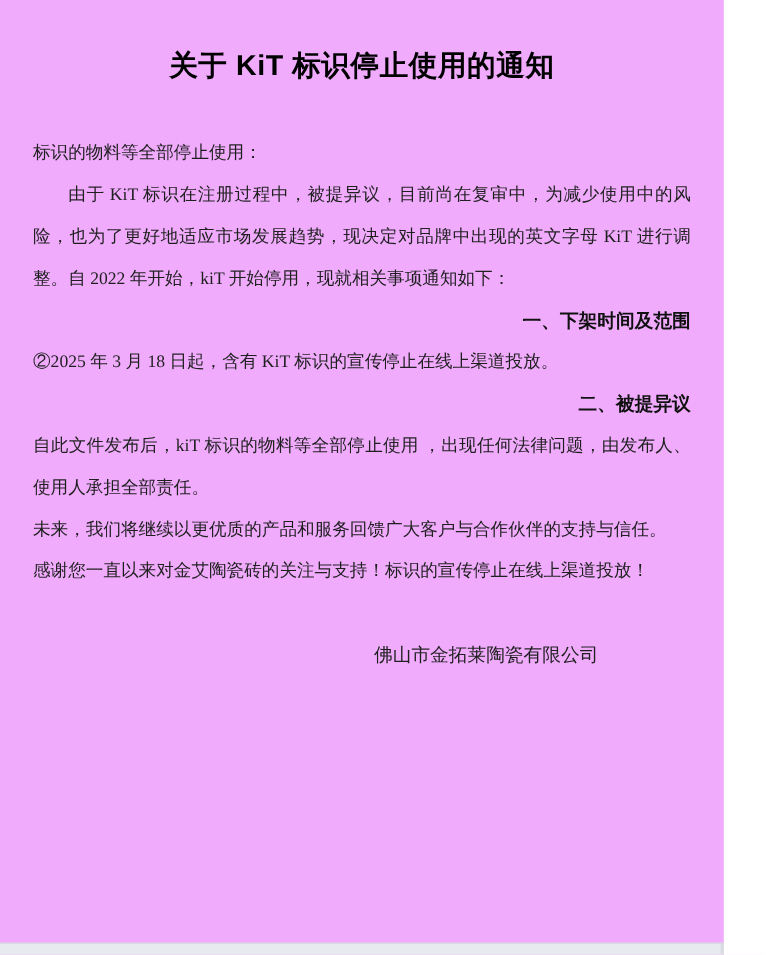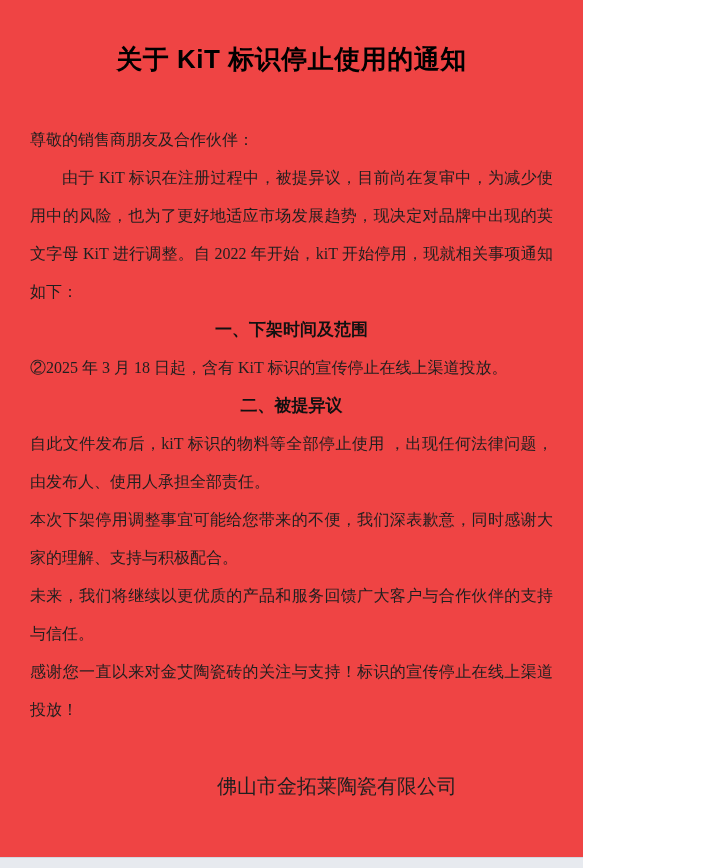--- a/index.html
+++ b/index.html
@@ -2,23 +2,23 @@
 <html><head>
 <meta charset="utf-8">
 <style>
   html, body {
     margin: 0;
     padding: 0;
     background: #ffffff;
   }
   .page {
     position: relative;
-    width: 583px;
+    width: 658px;
     height: 868px;
-    background: #ef4444;
+    background: #f0abfc;
     overflow: hidden;
     font-family: "Liberation Serif", "DejaVu Serif", serif;
     color: #1f1f1f;
   }
   .content {
     padding: 0 30px;
   }
   .doc-title {
     margin: 42px 0 0 0;
     text-align: center;
@@ -39,27 +39,27 @@
     margin: 0;
   }
   .indent-2em {
     text-indent: 2em;
   }
   .heading {
     font-family: "Liberation Sans", "DejaVu Sans", sans-serif;
     font-weight: bold;
     font-size: 17px;
     color: #111111;
-    text-align: center;
+    text-align: right;
   }
   .signature {
     margin: 38px 36px 0 auto;
     width: 300px;
-    text-align: left;
-    font-size: 20px;
+    text-align: center;
+    font-size: 17px;
     line-height: 38px;
   }
   .signature p {
     margin: 0;
   }
   .bottom-bar {
     position: absolute;
     left: 0;
     right: 0;
     bottom: 0;
@@ -80,34 +80,33 @@
 </head>
 <body>
 
 <div class="page">
   <div class="content">
 
     <h1 class="doc-title">关于 KiT 标识停止使用的通知</h1>
 
     <div class="doc-body">
 
-      <p>尊敬的销售商朋友及合作伙伴：</p>
+      <p>标识的物料等全部停止使用：</p>
 
       <p class="indent-2em">由于 KiT 标识在注册过程中，被提异议，目前尚在复审中，为减少使用中的风险，也为了更好地适应市场发展趋势，现决定对品牌中出现的英文字母 KiT 进行调整。自 2022 年开始，kiT 开始停用，现就相关事项通知如下：</p>
 
       <p class="heading">一、下架时间及范围</p>
 
 
       <p>②2025 年 3 月 18 日起，含有 KiT 标识的宣传停止在线上渠道投放。</p>
 
       <p class="heading">二、被提异议</p>
 
       <p>自此文件发布后，kiT 标识的物料等全部停止使用 ，出现任何法律问题，由发布人、使用人承担全部责任。</p>
 
-      <p>本次下架停用调整事宜可能给您带来的不便，我们深表歉意，同时感谢大家的理解、支持与积极配合。</p>
 
       <p>未来，我们将继续以更优质的产品和服务回馈广大客户与合作伙伴的支持与信任。</p>
 
       <p>感谢您一直以来对金艾陶瓷砖的关注与支持！标识的宣传停止在线上渠道投放！</p>
 
       <div class="signature">
         <p>佛山市金拓莱陶瓷有限公司</p>
       </div>
 
     </div>

